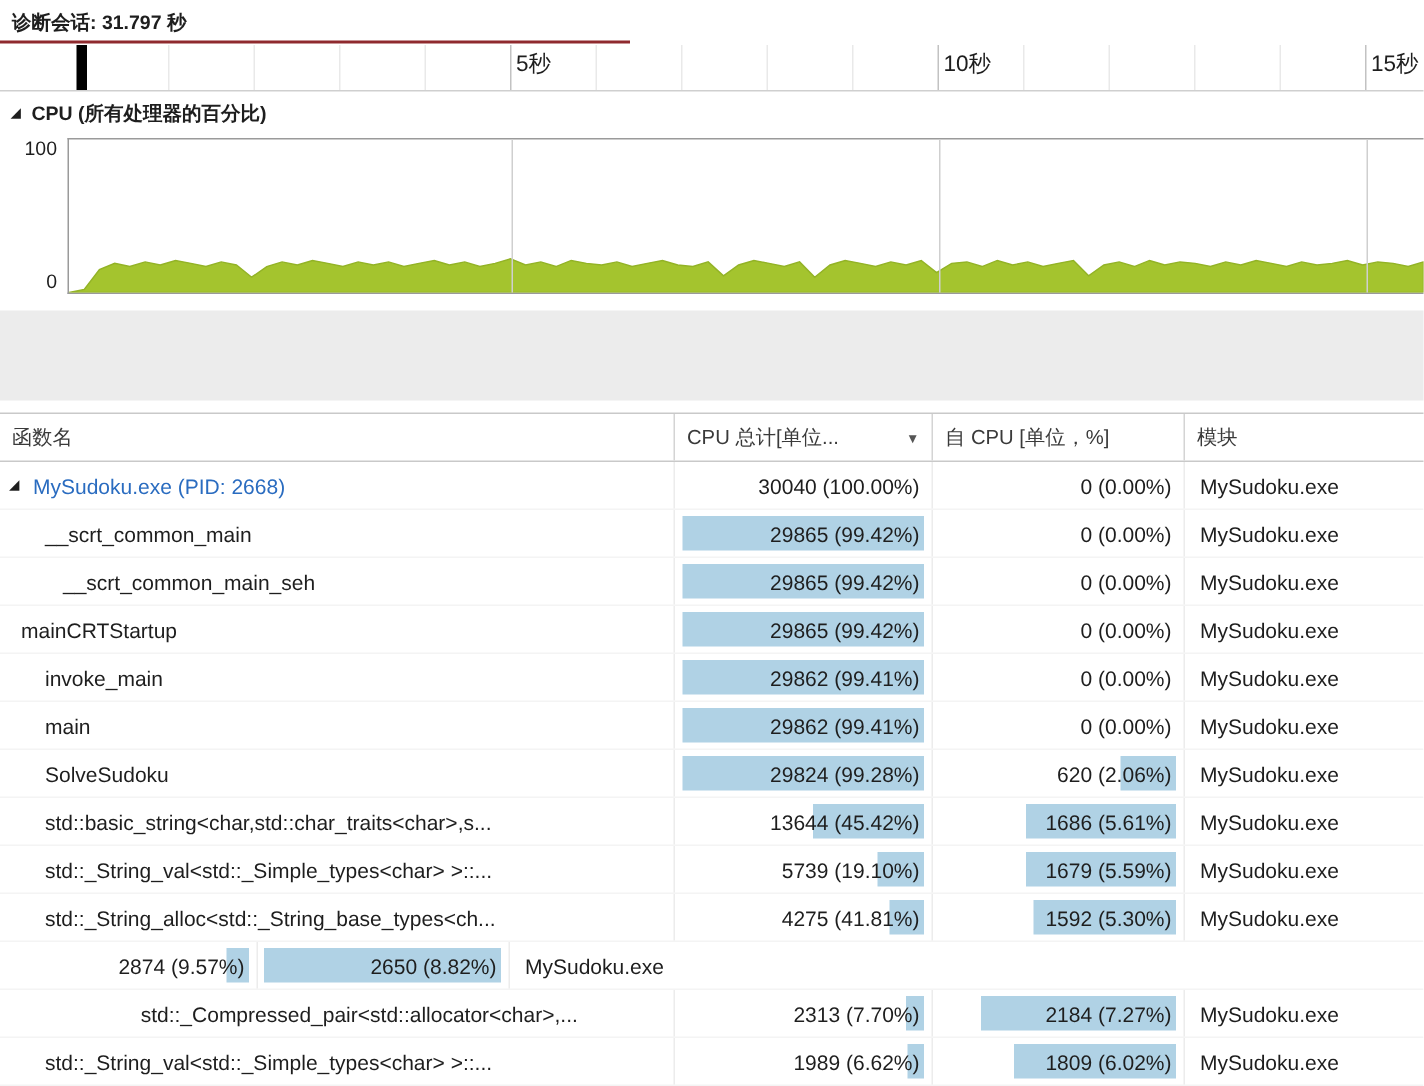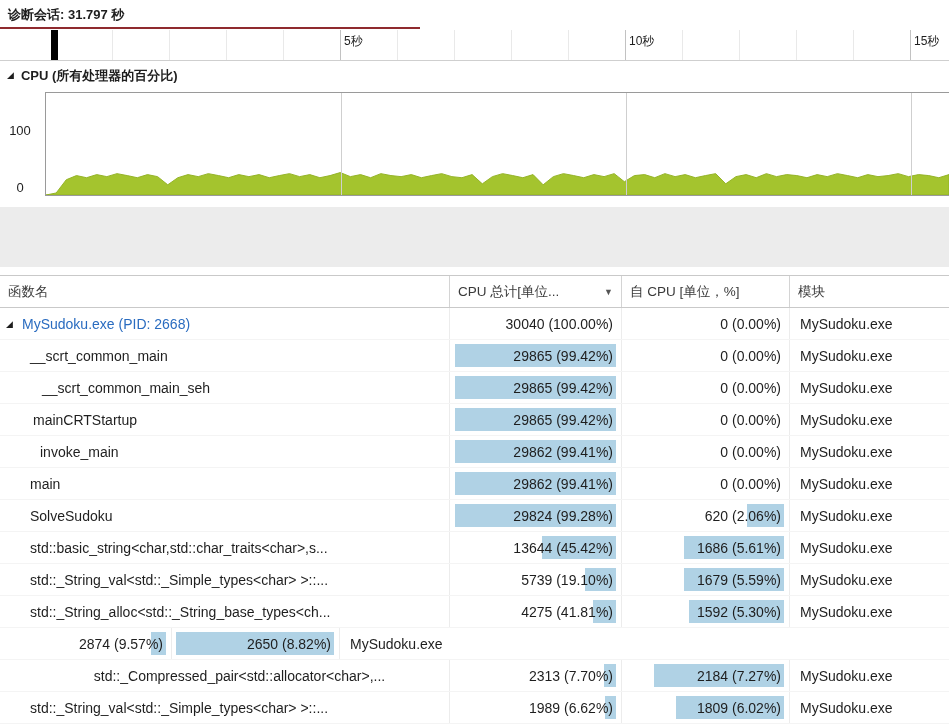--- a/index.html
+++ b/index.html
@@ -12,30 +12,30 @@
 
   
   .topbar{height:30px;flex:none;position:relative;background:#fff;}
   .session-title{position:absolute;left:8px;top:6px;font-size:13px;font-weight:bold;white-space:nowrap;}
   .accent-line{position:absolute;left:0;bottom:1px;height:2px;width:420px;background:var(--accent-line,#8f2a2e);}
 
   
   .ruler{height:31px;flex:none;position:relative;background:#fff;border-bottom:1px solid #cfcfcf;box-sizing:border-box;}
   .minor-tick{position:absolute;top:0;bottom:0;width:1px;background:#e9e9e9;}
   .major-tick{position:absolute;top:0;bottom:0;width:1px;background:#c2c2c2;}
-  .tick-label{position:absolute;top:3px;font-size:12px;color:#1e1e1e;white-space:nowrap;}
+  .tick-label{position:absolute;top:3px;font-size:15px;color:#1e1e1e;white-space:nowrap;}
   .time-marker{position:absolute;top:0;bottom:0;width:7px;background:var(--marker,#000);}
 
   
   .cpu-header{height:29px;flex:none;display:flex;align-items:center;padding-left:7px;font-size:13px;font-weight:bold;background:#fff;}
   .tri{font-size:9px;margin-right:7px;color:#1e1e1e;line-height:1;}
 
   
   .chart-wrap{height:109px;flex:none;position:relative;background:#fff;}
-  .ylab{position:absolute;left:2px;width:36px;text-align:center;font-size:13px;color:#1e1e1e;margin-top:32px;}
+  .ylab{position:absolute;left:2px;width:36px;text-align:right;font-size:13px;color:#1e1e1e;}
   .ylab.top{top:1px;}
   .ylab.bottom{bottom:4px;}
   .plot{position:absolute;left:45px;right:0;top:2px;bottom:3px;border-top:1px solid #9a9a9a;border-bottom:1px solid #9a9a9a;border-left:1px solid #9a9a9a;box-sizing:border-box;}
   .plot svg{position:absolute;left:0;top:0;width:100%;height:100%;display:block;}
   .vgrid{position:absolute;top:0;bottom:0;width:1px;background:#cfcfcf;}
 
   
   .grayband{height:60px;flex:none;background:#ececec;margin-top:8px;margin-bottom:8px;}
 
   
@@ -187,42 +187,42 @@
       <div class="bar-track">
         <div class="bar" style="width: 0%;"></div>
       </div>
       <span class="cell-text">0 (0.00%)</span>
     </div>
     <div class="td c-mod">
       <span class="cell-text">MySudoku.exe</span>
     </div>
   </div>
         <div class="tr">
-    <div class="td c-name" style="padding-left: 33px;">
+    <div class="td c-name" style="padding-left: 14px;">
 
       <span class="fn-name cell-text">mainCRTStartup</span>
     </div>
     <div class="td c-total">
       <div class="bar-track">
         <div class="bar" style="width: 99.42%;"></div>
       </div>
       <span class="cell-text">29865 (99.42%)</span>
     </div>
     <div class="td c-self">
       <div class="bar-track">
         <div class="bar" style="width: 0%;"></div>
       </div>
       <span class="cell-text">0 (0.00%)</span>
     </div>
     <div class="td c-mod">
       <span class="cell-text">MySudoku.exe</span>
     </div>
   </div>
         <div class="tr">
-    <div class="td c-name" style="padding-left: 40px;">
+    <div class="td c-name" style="padding-left: 30px;">
 
       <span class="fn-name cell-text">invoke_main</span>
     </div>
     <div class="td c-total">
       <div class="bar-track">
         <div class="bar" style="width: 99.41%;"></div>
       </div>
       <span class="cell-text">29862 (99.41%)</span>
     </div>
     <div class="td c-self">

